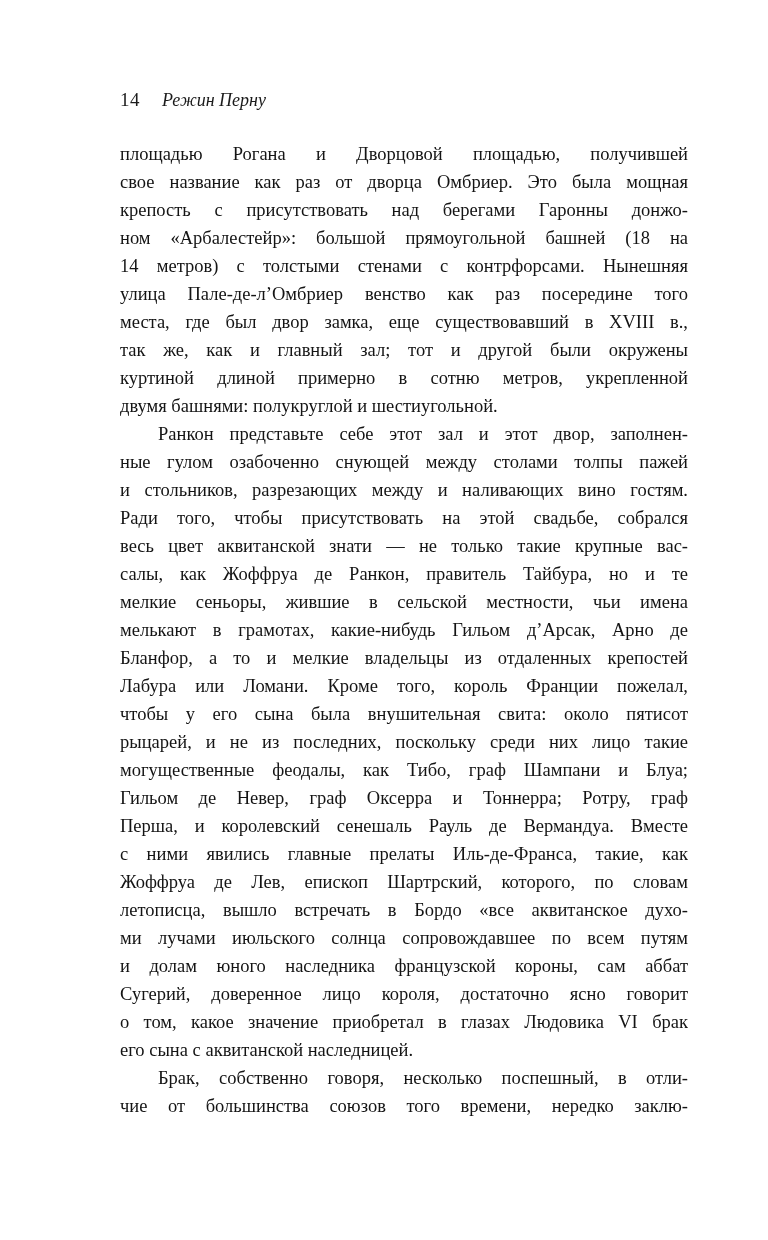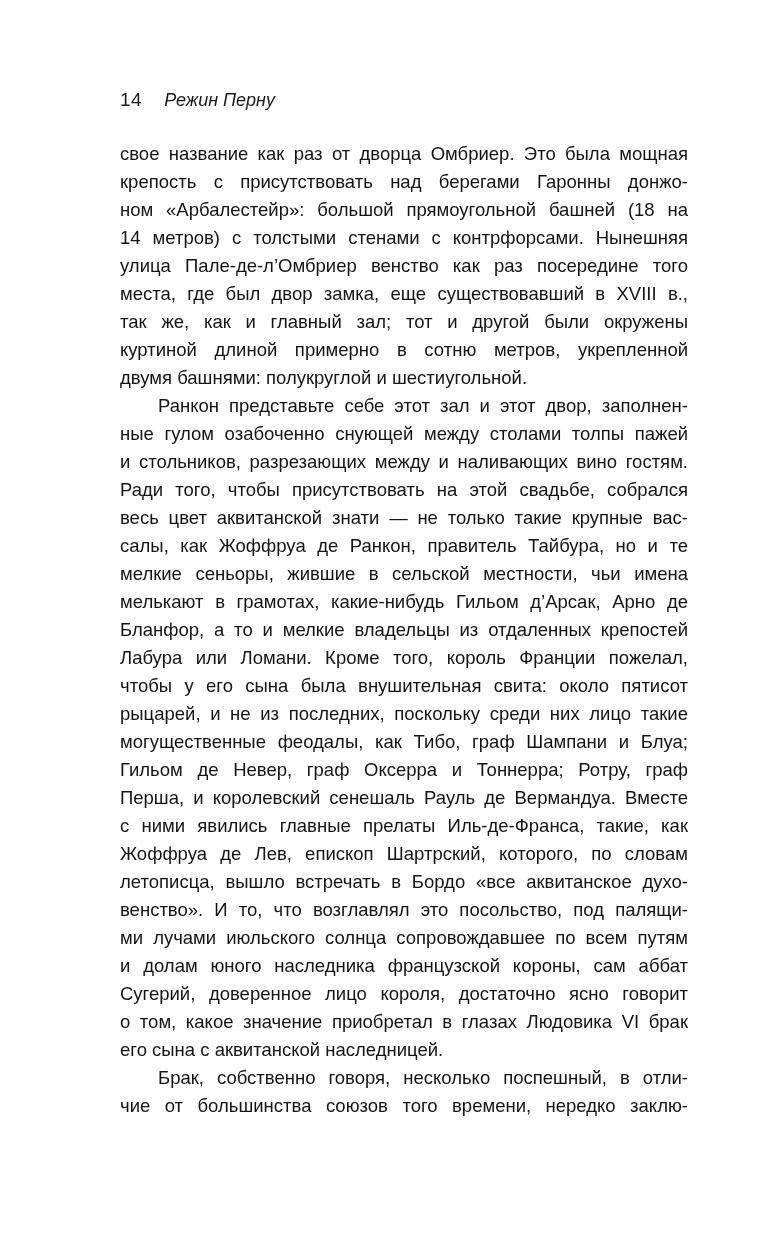--- a/index.html
+++ b/index.html
@@ -6,21 +6,21 @@
     margin: 0;
     padding: 0;
     background: #ffffff;
   }
   .page {
     position: relative;
     width: 768px;
     height: 1240px;
     background: #ffffff;
     color: #151515;
-    font-family: Liberation Sans, sans-serif;
+    font-family: Liberation Serif, serif;
     overflow: hidden;
     box-sizing: border-box;
     padding: 88px 80px 4px 120px;
   }
   .header {
     display: flex;
     align-items: baseline;
     gap: 22px;
     font-size: 19px;
     line-height: 24px;
@@ -60,20 +60,21 @@
 </head>
 <body>
 
 <div class="page">
   <div class="header">
     <span class="pagenum">14</span>
     <span class="running">Режин Перну</span>
   </div>
   <div class="body-text" id="body-text">
       <div class="para">
+        <div class="line first">площадью Рогана и Дворцовой площадью, получившей</div>
         <div class="line">свое название как раз от дворца Омбриер. Это была мощная</div>
         <div class="line">крепость с присутствовать над берегами Гаронны донжо-</div>
         <div class="line">ном «Арбалестейр»: большой прямоугольной башней (18 на</div>
         <div class="line">14 метров) с толстыми стенами с контрфорсами. Нынешняя</div>
         <div class="line">улица Пале-де-л’Омбриер венство как раз посередине того</div>
         <div class="line">места, где был двор замка, еще существовавший в XVIII в.,</div>
         <div class="line">так же, как и главный зал; тот и другой были окружены</div>
         <div class="line">куртиной длиной примерно в сотню метров, укрепленной</div>
         <div class="line last">двумя башнями: полукруглой и шестиугольной.</div>
       </div>
@@ -89,21 +90,20 @@
         <div class="line">Бланфор, а то и мелкие владельцы из отдаленных крепостей</div>
         <div class="line">Лабура или Ломани. Кроме того, король Франции пожелал,</div>
         <div class="line">чтобы у его сына была внушительная свита: около пятисот</div>
         <div class="line">рыцарей, и не из последних, поскольку среди них лицо такие</div>
         <div class="line">могущественные феодалы, как Тибо, граф Шампани и Блуа;</div>
         <div class="line">Гильом де Невер, граф Оксерра и Тоннерра; Ротру, граф</div>
         <div class="line">Перша, и королевский сенешаль Рауль де Вермандуа. Вместе</div>
         <div class="line">с ними явились главные прелаты Иль-де-Франса, такие, как</div>
         <div class="line">Жоффруа де Лев, епископ Шартрский, которого, по словам</div>
         <div class="line">летописца, вышло встречать в Бордо «все аквитанское духо-</div>
-        <div class="line">венство». И то, что возглавлял это посольство, под палящи-</div>
         <div class="line">ми лучами июльского солнца сопровождавшее по всем путям</div>
         <div class="line">и долам юного наследника французской короны, сам аббат</div>
         <div class="line">Сугерий, доверенное лицо короля, достаточно ясно говорит</div>
         <div class="line">о том, какое значение приобретал в глазах Людовика VI брак</div>
         <div class="line last">его сына с аквитанской наследницей.</div>
       </div>
       <div class="para indent">
         <div class="line first">Брак, собственно говоря, несколько поспешный, в отли-</div>
         <div class="line">чие от большинства союзов того времени, нередко заклю-</div>
       </div>

